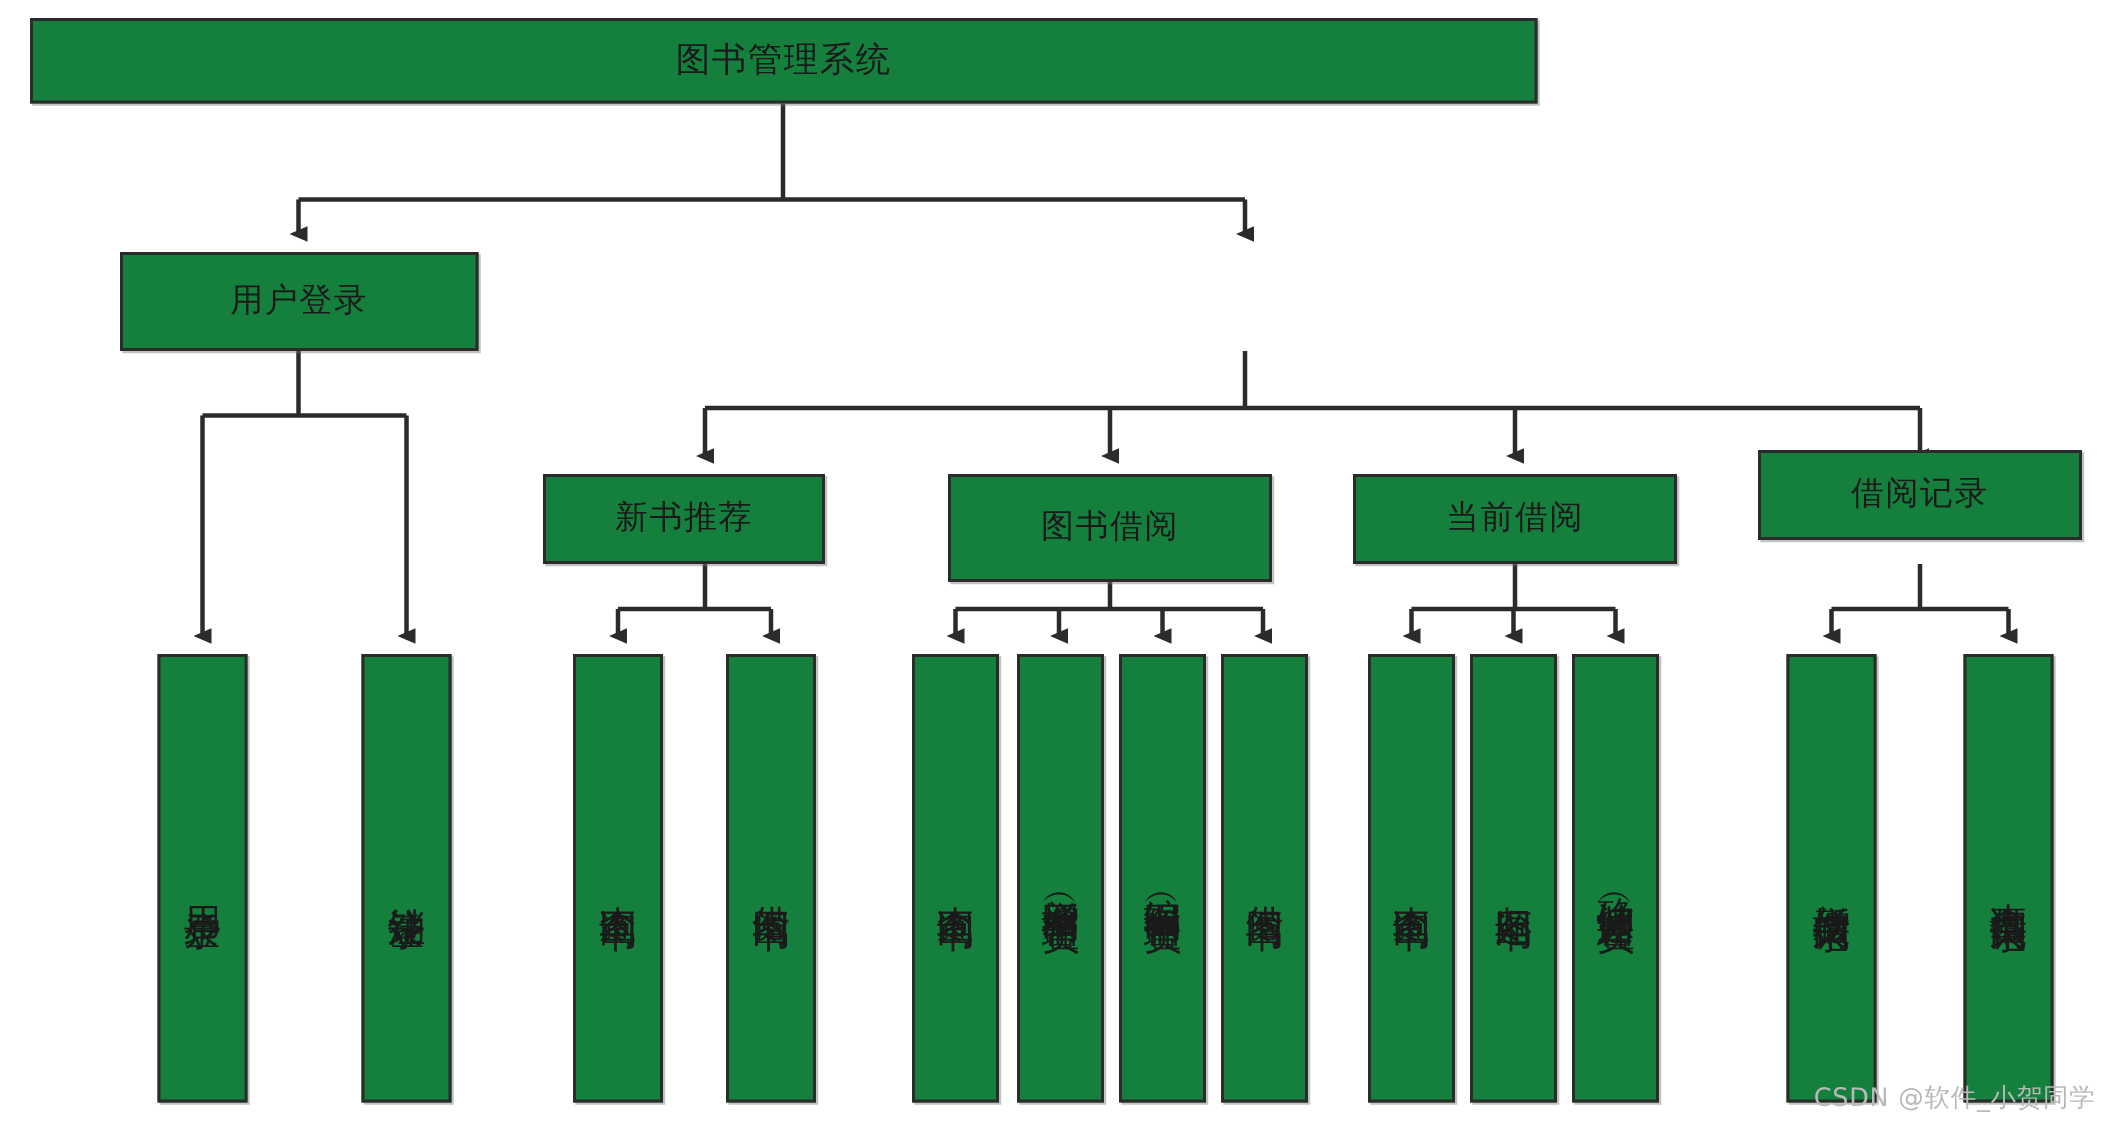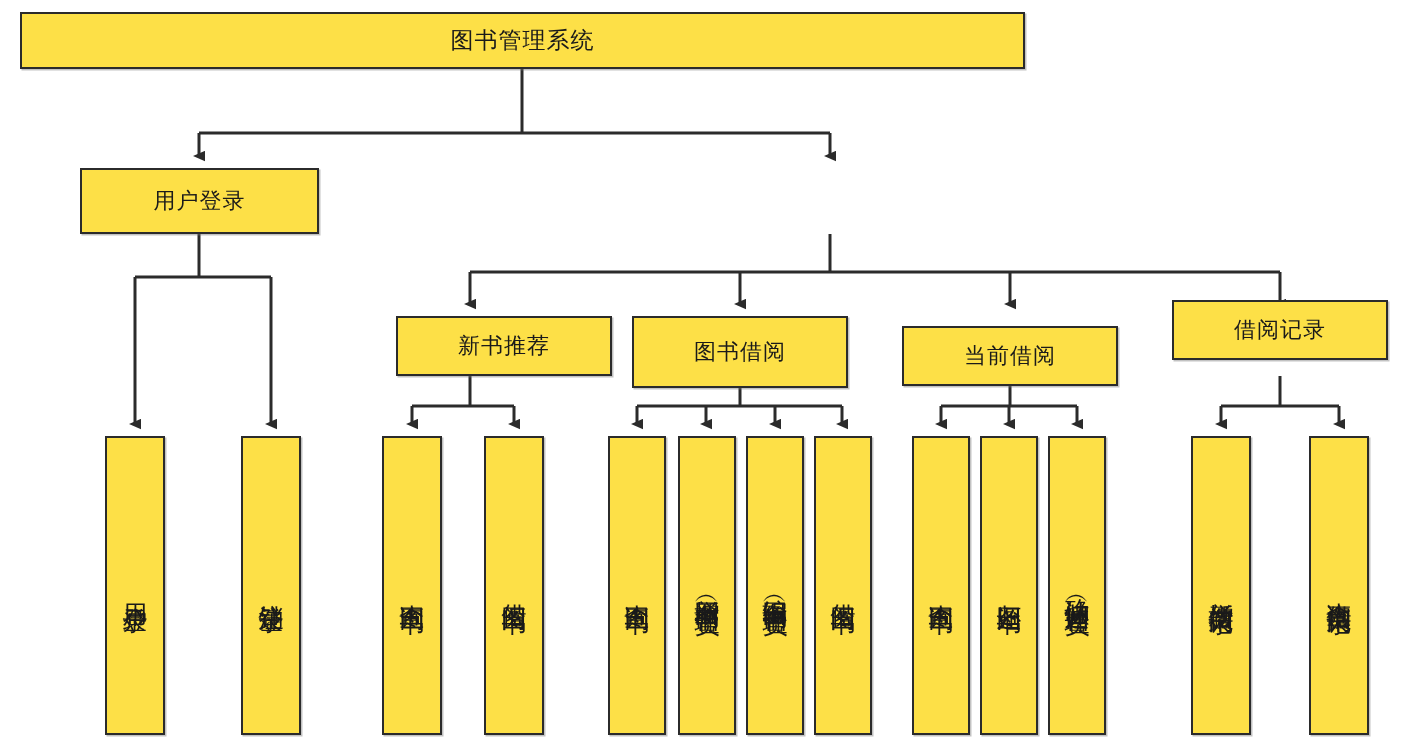--- a/index.html
+++ b/index.html
@@ -23,21 +23,21 @@
     left: 0;
     top: 0;
     width: 1405px;
     height: 747px;
     pointer-events: none;
   }
   .node {
     position: absolute;
     box-sizing: border-box;
     border: 2px solid #2b2b2b;
-    background: #fde047;
+    background: #15803d;
     display: flex;
     align-items: center;
     justify-content: center;
     color: #1a1a1a;
     box-shadow: 1.5px 1.5px 0 rgba(120,120,120,0.45);
   }
   .node-h {
     font-size: 22px;
     letter-spacing: 1px;
     line-height: 1.2;
@@ -126,23 +126,23 @@
       <path d="M1221,406 L1339,406"></path>
       <path d="M1221,406 L1221,424" marker-end="url(#arrow)"></path>
       <path d="M1339,406 L1339,424" marker-end="url(#arrow)"></path>
     </g>
   </svg>
 
   <div class="node node-h node-root" style="left:20px; top:12px; width:1005px; height:57px;">图书管理系统</div>
 
   <div class="node node-h" style="left:80px; top:168px; width:239px; height:66px;">用户登录</div>
 
-  <div class="node node-h" style="left:362px; top:316px; width:216px; height:60px;margin-left:34px;">新书推荐</div>
+  <div class="node node-h" style="left:362px; top:316px; width:188px; height:60px;">新书推荐</div>
   <div class="node node-h" style="left:632px; top:316px; width:216px; height:72px;">图书借阅</div>
-  <div class="node node-h" style="left:902px; top:316px; width:216px; height:60px;margin-top:10px;">当前借阅</div>
+  <div class="node node-h" style="left:902px; top:316px; width:216px; height:60px;">当前借阅</div>
   <div class="node node-h" style="left:1172px; top:300px; width:216px; height:60px;">借阅记录</div>
 
   <div class="node node-v" style="left:105px; top:436px; width:60px; height:299px;">
     <span class="vtext">用户登录</span>
   </div>
   <div class="node node-v" style="left:241px; top:436px; width:60px; height:299px;">
     <span class="vtext">注销登录</span>
   </div>
 
   <div class="node node-v" style="left:382px; top:436px; width:60px; height:299px;">
@@ -175,14 +175,15 @@
     <span class="vtext">确认归还（管理员）</span>
   </div>
 
   <div class="node node-v" style="left:1191px; top:436px; width:60px; height:299px;">
     <span class="vtext">新增借阅记录</span>
   </div>
   <div class="node node-v" style="left:1309px; top:436px; width:60px; height:299px;">
     <span class="vtext">查询借阅记录</span>
   </div>
 
+  <div class="watermark">CSDN @软件_小贺同学</div>
 
 </div>
 
 </body></html>

